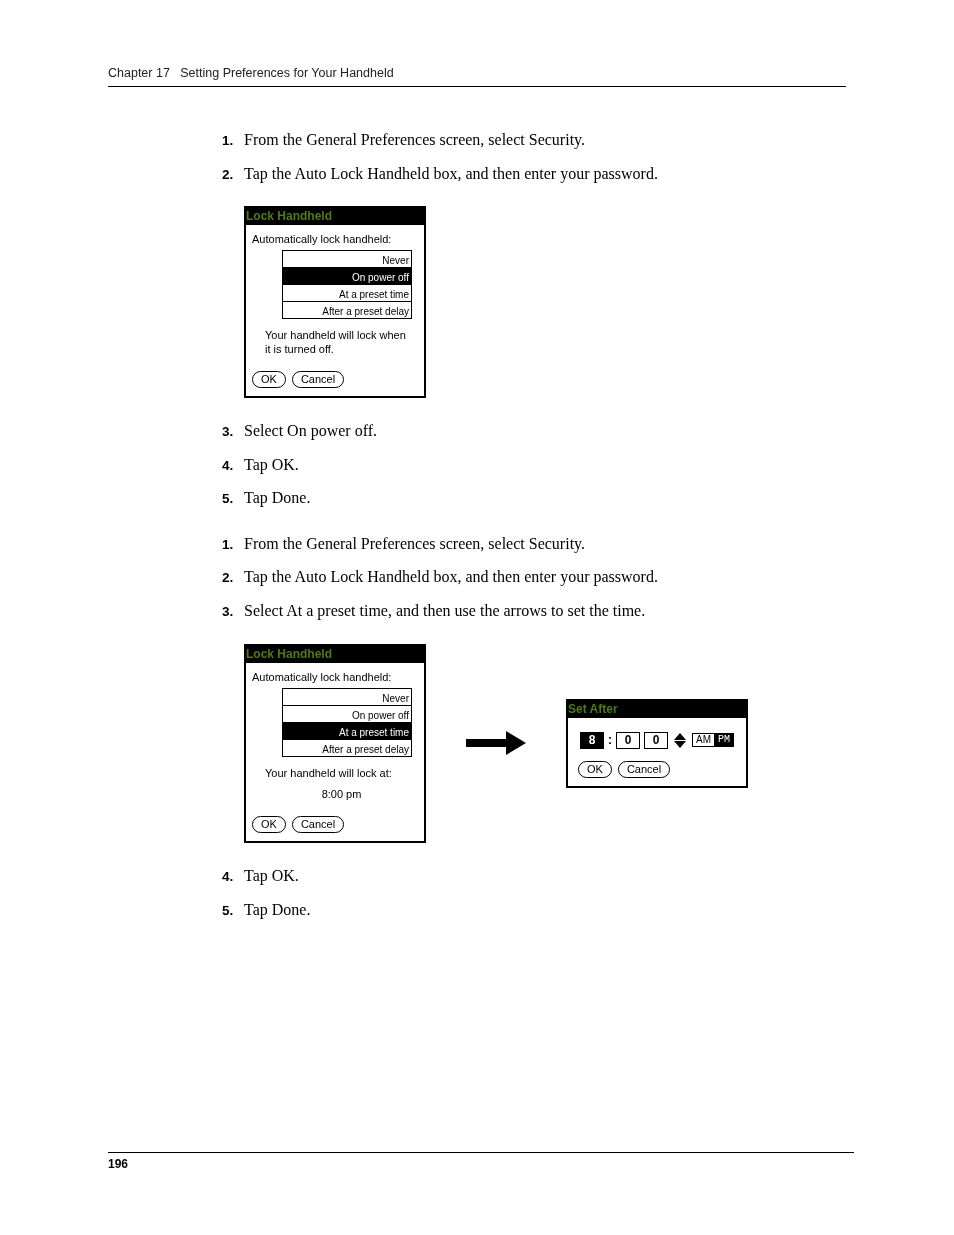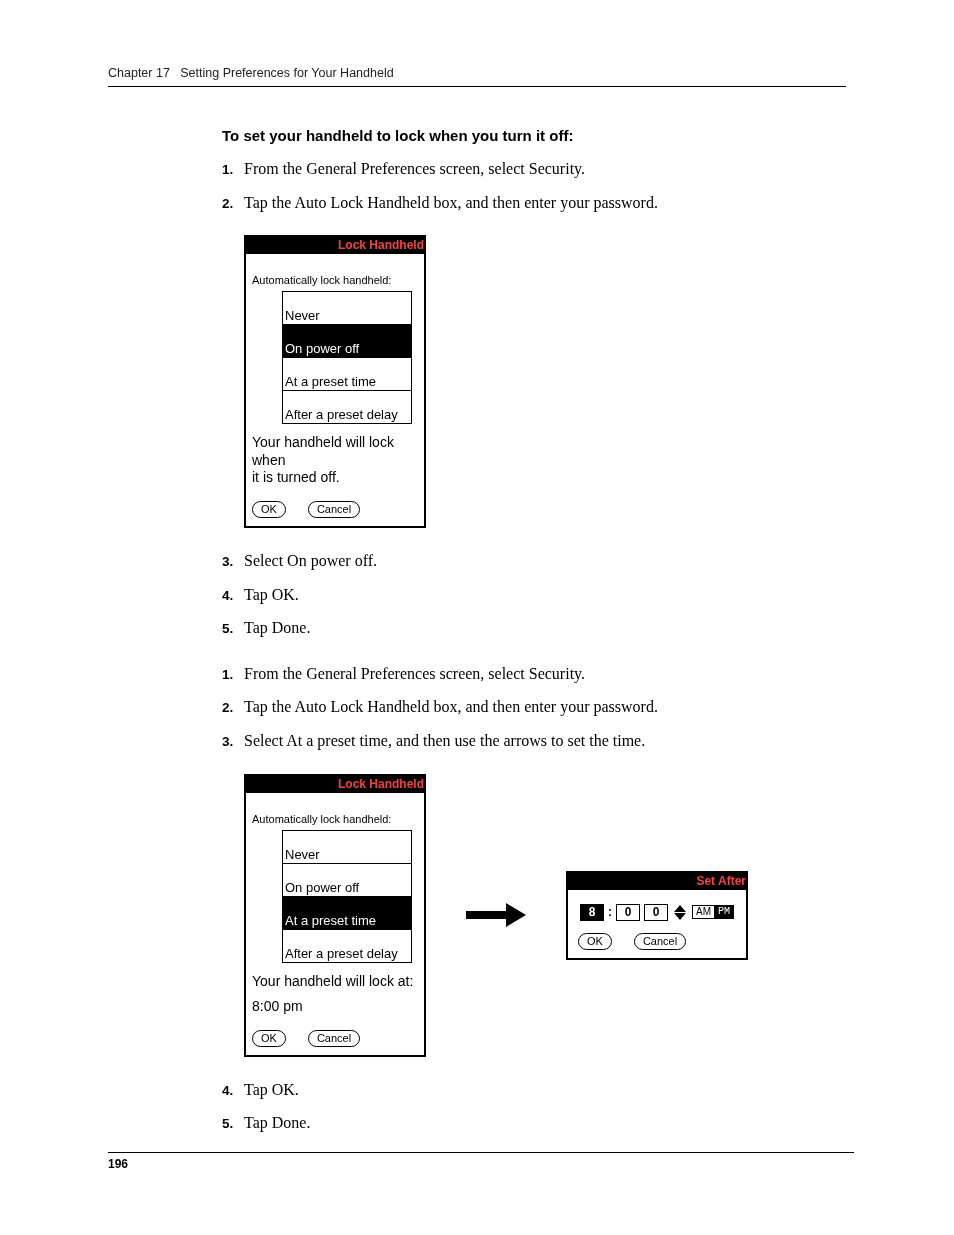--- a/index.html
+++ b/index.html
@@ -60,44 +60,44 @@
   .figwrap { margin: 10px 0 20px 22px; }
   .figrow { display:flex; align-items:center; gap:40px; margin: 10px 0 20px 22px; }
   .palm {
     border: 2px solid #000;
     width: 178px;
     font-family: Arial, Helvetica, sans-serif;
     background: #fff;
   }
   .palm-title {
     background: #000;
-    color: #ef4444;
+    color: #4d7c0f;
     font-weight: bold;
     font-size: 12px;
-    text-align: right;
+    text-align: left;
     padding: 1px 0 2px 0;
   }
   .palm-body {
     padding: 6px 6px 8px 6px;
     font-size: 11px;
   }
-  .palm-line { margin: 14px 0 6px 0; }
+  .palm-line { margin: 2px 0 6px 0; }
   .opt-stack { margin-left: 30px; width: 130px; }
   .opt {
     border: 1px solid #000;
-    text-align: left;
-    font-size: 13px;
-    padding: 16px 2px 1px 2px;
+    text-align: right;
+    font-size: 10px;
+    padding: 4px 2px 1px 2px;
     margin-top: -1px;
     background:#fff;
   }
   .opt.sel { background:#000; color:#fff; }
-  .palm-msg { font-size:14px; margin: 10px 0 14px 0; line-height:1.25; }
-  .palm-msg.center { text-align:left; }
-  .palm-buttons { display:flex; gap:22px; }
+  .palm-msg { font-size:11px; margin: 10px 0 14px 13px; line-height:1.25; }
+  .palm-msg.center { text-align:center; }
+  .palm-buttons { display:flex; gap:6px; }
   .pbtn {
     border:1px solid #000;
     border-radius: 10px;
     font-size: 11px;
     padding: 0 8px 1px 8px;
     background:#fff;
     line-height:1.3;
   }
 
   
@@ -146,21 +146,20 @@
 <body>
 
 <div class="page">
 
   <div class="running-head">
     <span>Chapter 17</span>&nbsp;&nbsp;&nbsp;<span>Setting Preferences for Your Handheld</span>
   </div>
 
   <div class="content">
 
-    <div class="subhead">To set your handheld to lock when you turn it off:</div>
     <ol class="steps">
       <li>
           <span class="num">1.</span>
           <span class="txt">From the General Preferences screen, select Security.</span>
         </li>
       <li>
           <span class="num">2.</span>
           <span class="txt">Tap the Auto Lock Handheld box, and then enter your password.</span>
         </li>
     </ol>

